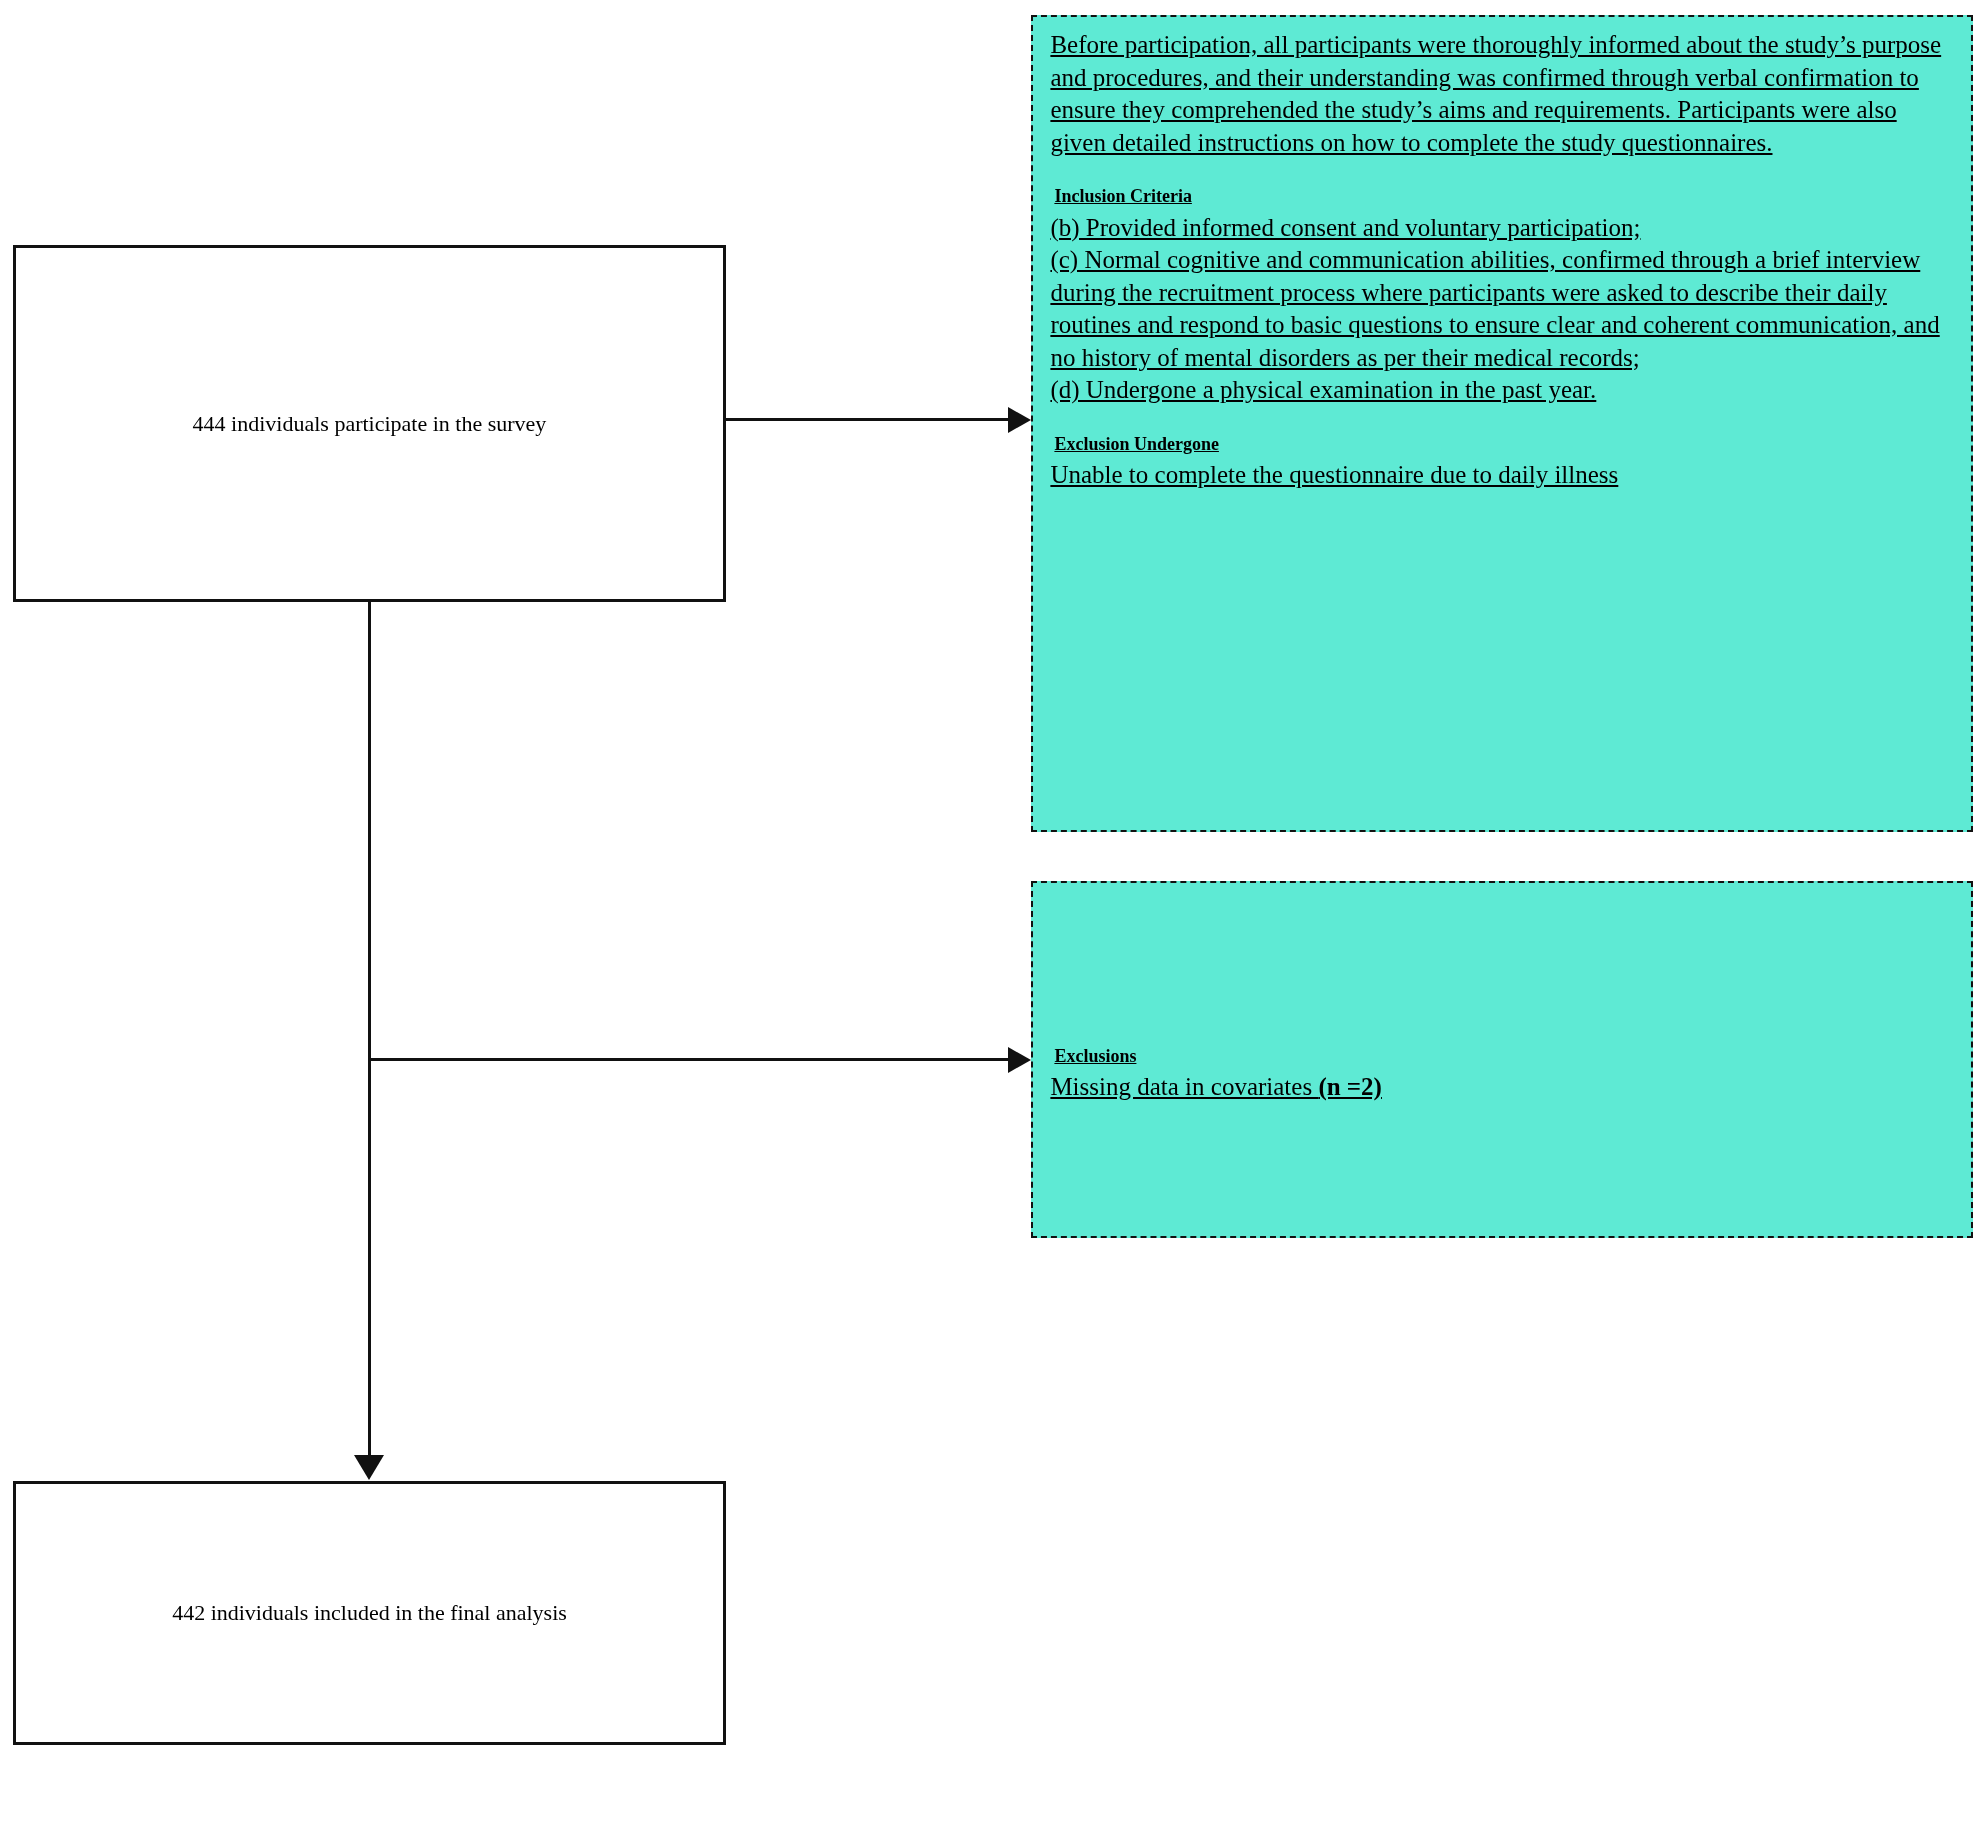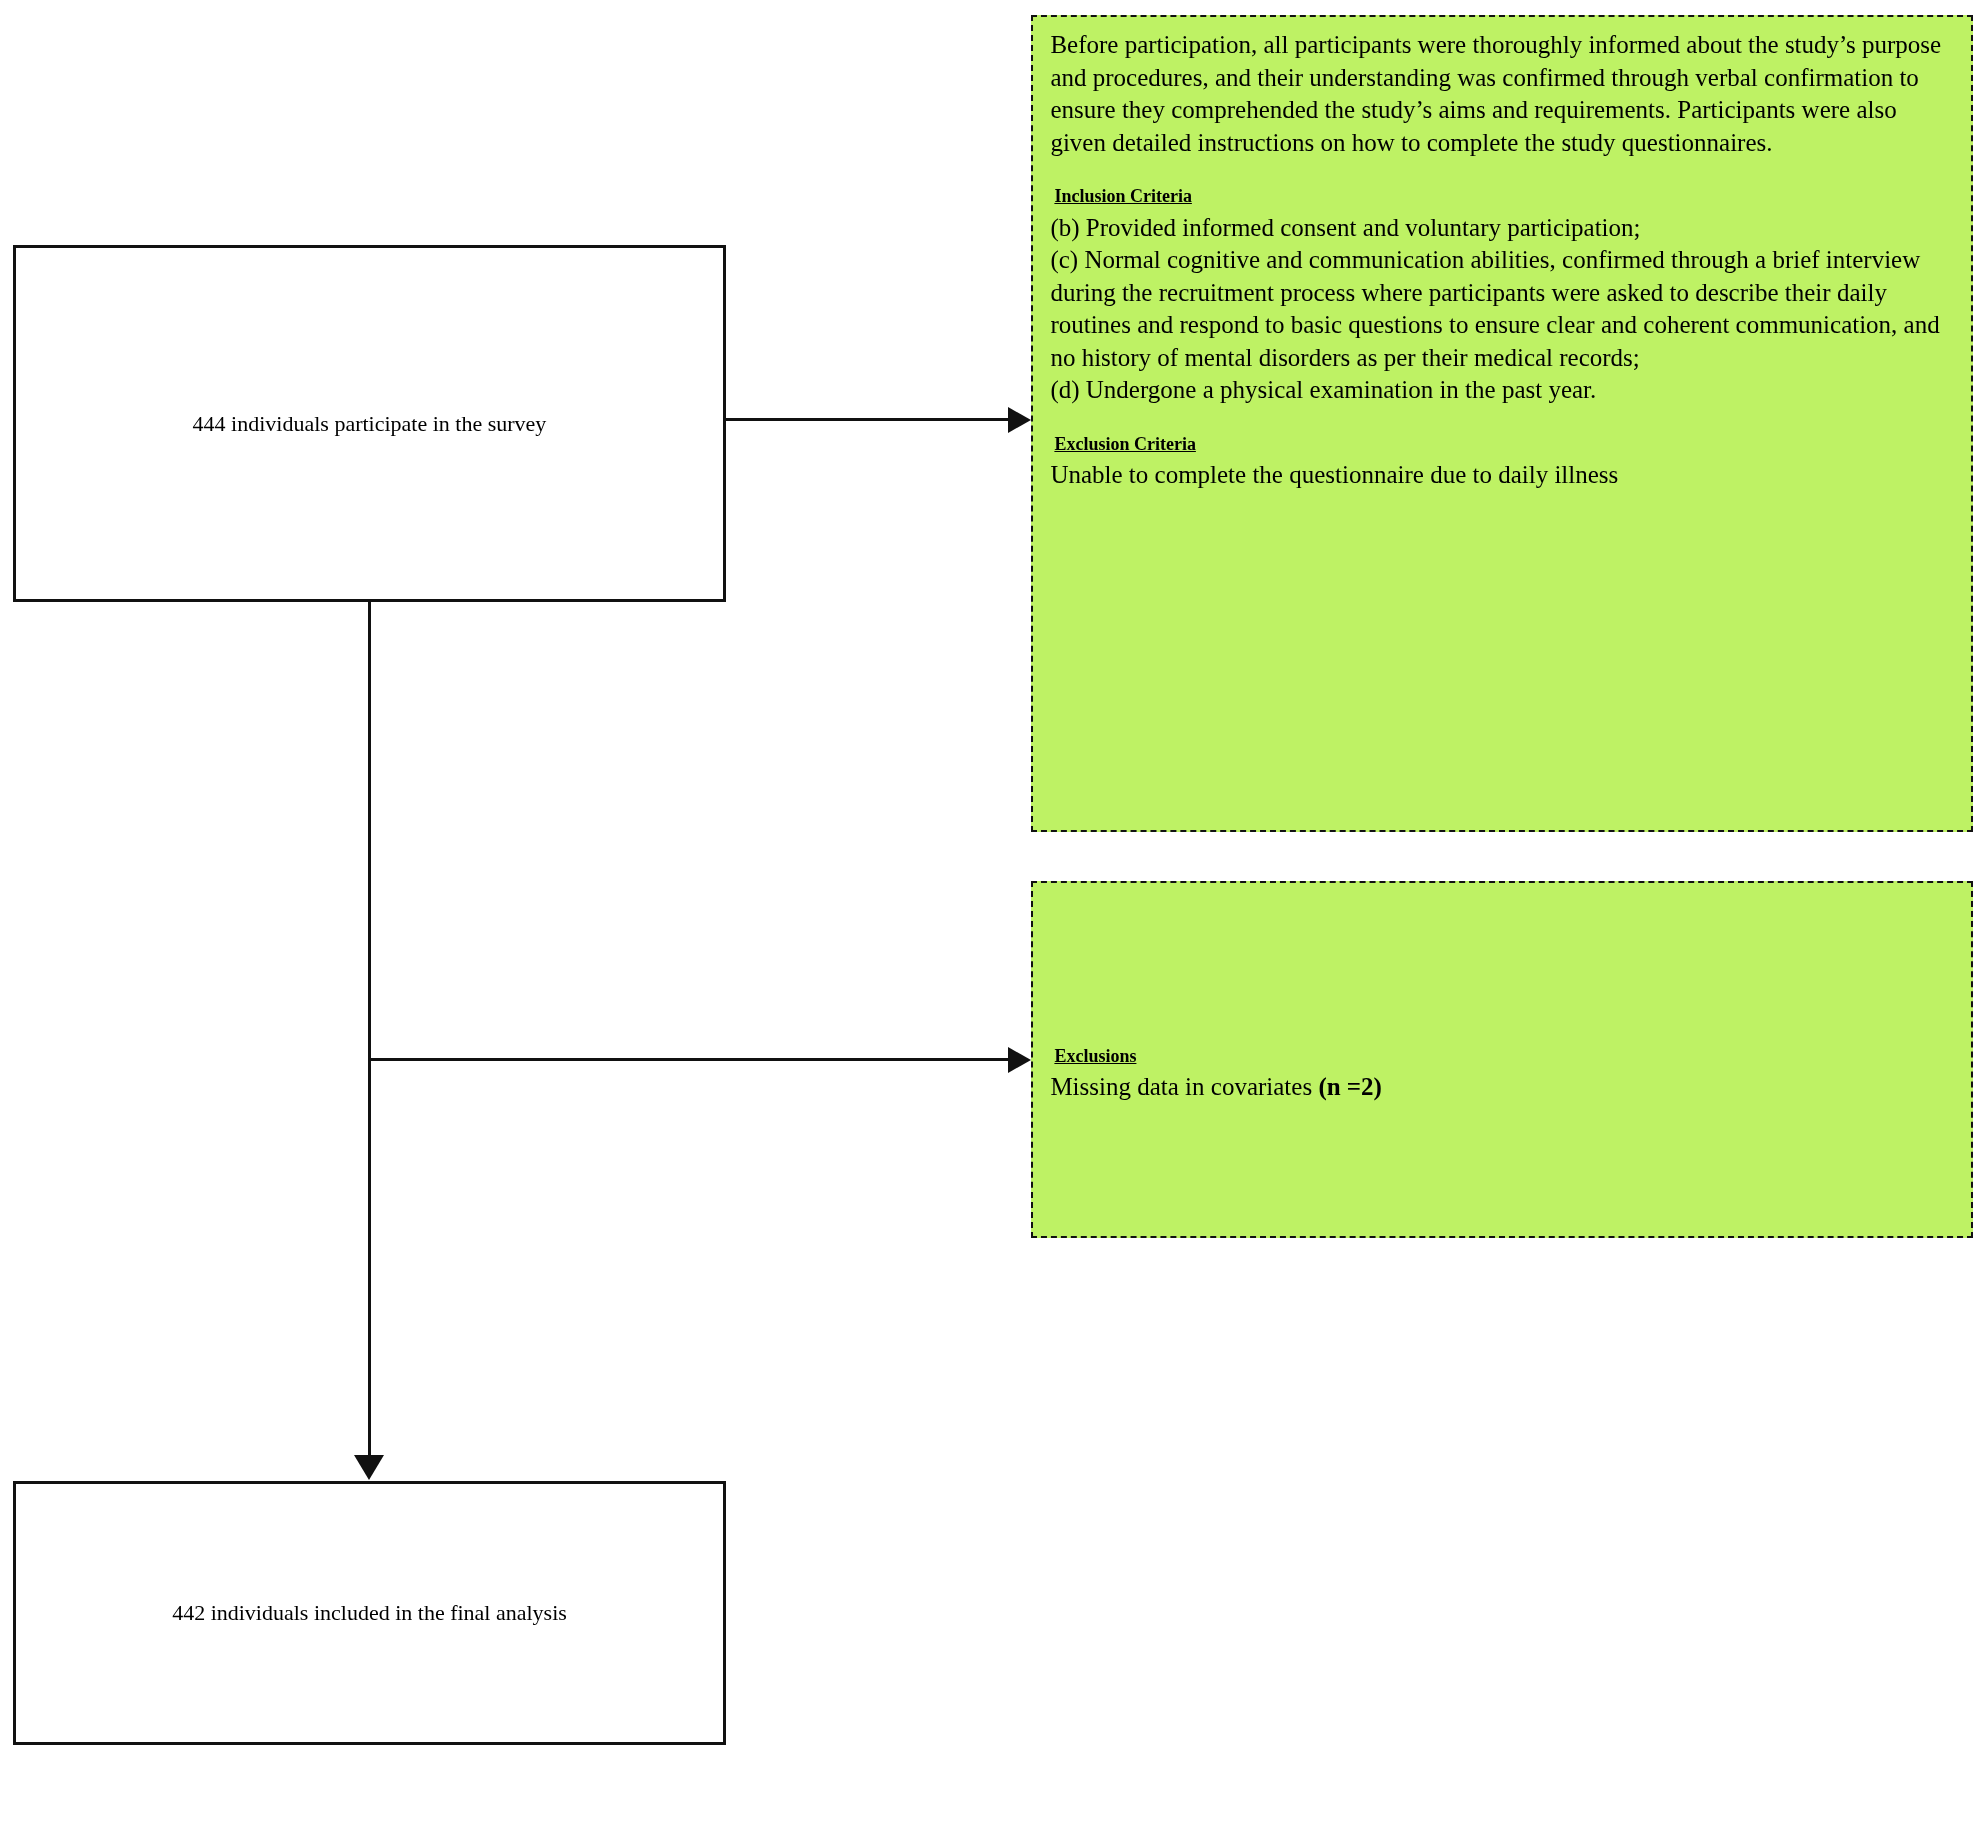--- a/index.html
+++ b/index.html
@@ -35,22 +35,23 @@
   }
 
   #box-start { left: 13px;  top: 245px;  width: 713px; height: 357px; }
   #box-final { left: 13px;  top: 1481px; width: 713px; height: 264px; }
 
   
   .dashed-box {
     position: absolute;
     box-sizing: border-box;
     border: 2.9px dashed #111111;
-    background: #bef264;
+    background: #5eead4;
     padding: 12.5px 17.4px 12.5px 17.4px;
+    text-decoration: underline;
   }
   #box-criteria  { left: 1031px; top: 14.5px;   width: 942px; height: 817px; }
   #box-exclusion { left: 1031px; top: 881px; width: 942px; height: 357px; }
 
   .body-text {
     font-size: 25px;
     line-height: 1.30;
     margin: 0;
   }
   .section-heading {
@@ -136,21 +137,21 @@
       <span class="section-heading">Inclusion Criteria</span>
     </div>
 
     <p class="body-text">(b) Provided informed consent and voluntary participation;</p>
     <p class="body-text">(c) Normal cognitive and communication abilities, confirmed through a brief interview during the recruitment process where participants were asked to describe their daily routines and respond to basic questions to ensure clear and coherent communication, and no history of mental disorders as per their medical records;</p>
     <p class="body-text">(d) Undergone a physical examination in the past year.</p>
 
     <div class="spacer-md"></div>
 
     <div>
-      <span class="section-heading">Exclusion Criteria</span>
+      <span class="section-heading">Exclusion Undergone</span>
     </div>
 
     <p class="body-text">Unable to complete the questionnaire due to daily illness</p>
   </div>
 
   <div class="dashed-box" id="box-exclusion">
     <div id="exclusion-inner">
       <div>
         <span class="section-heading">Exclusions</span>
       </div>

